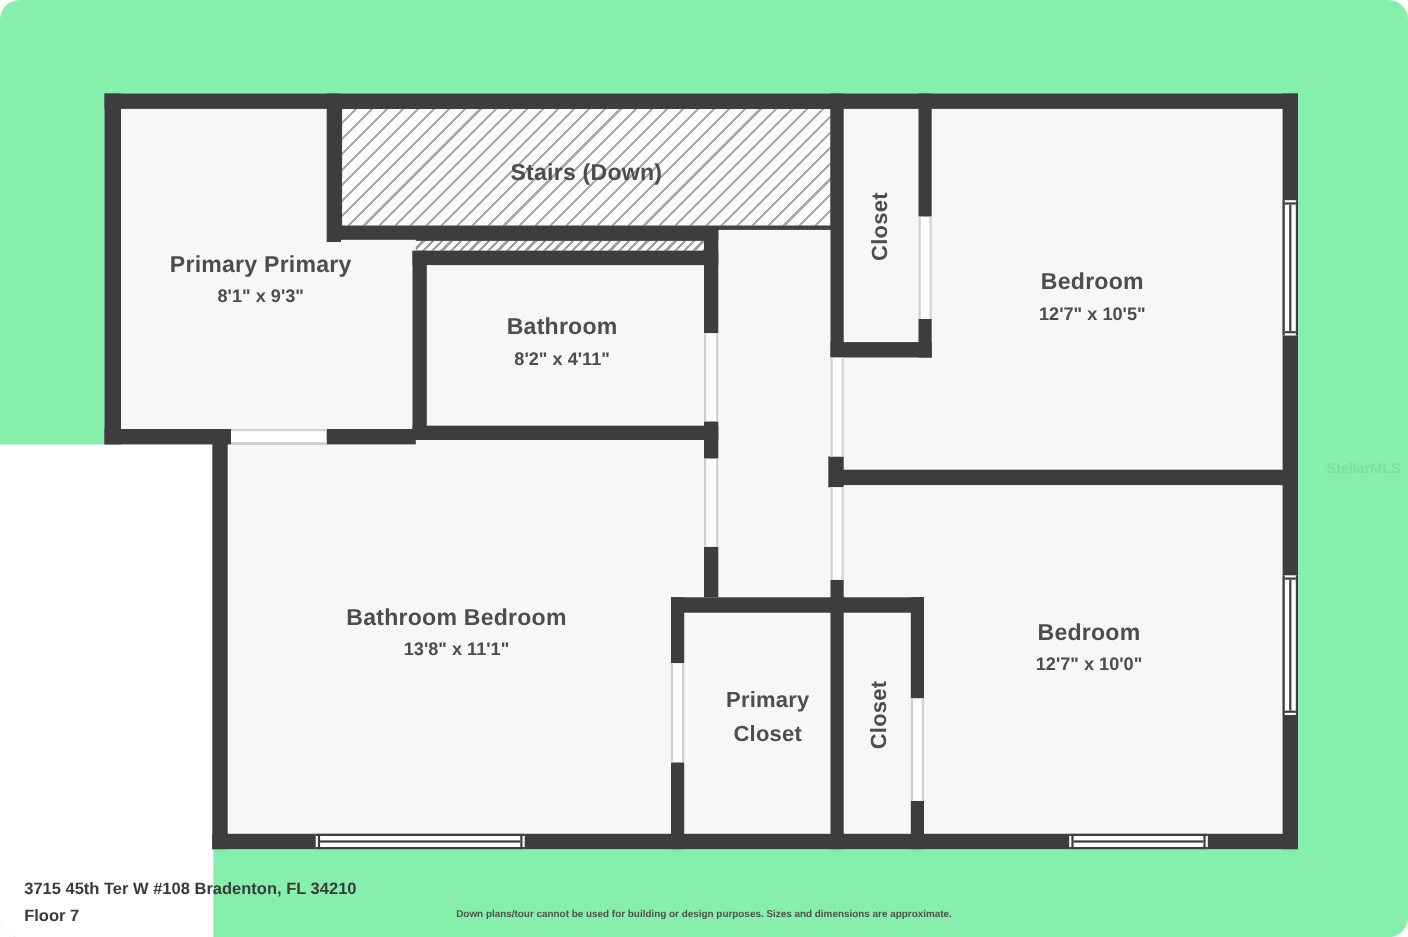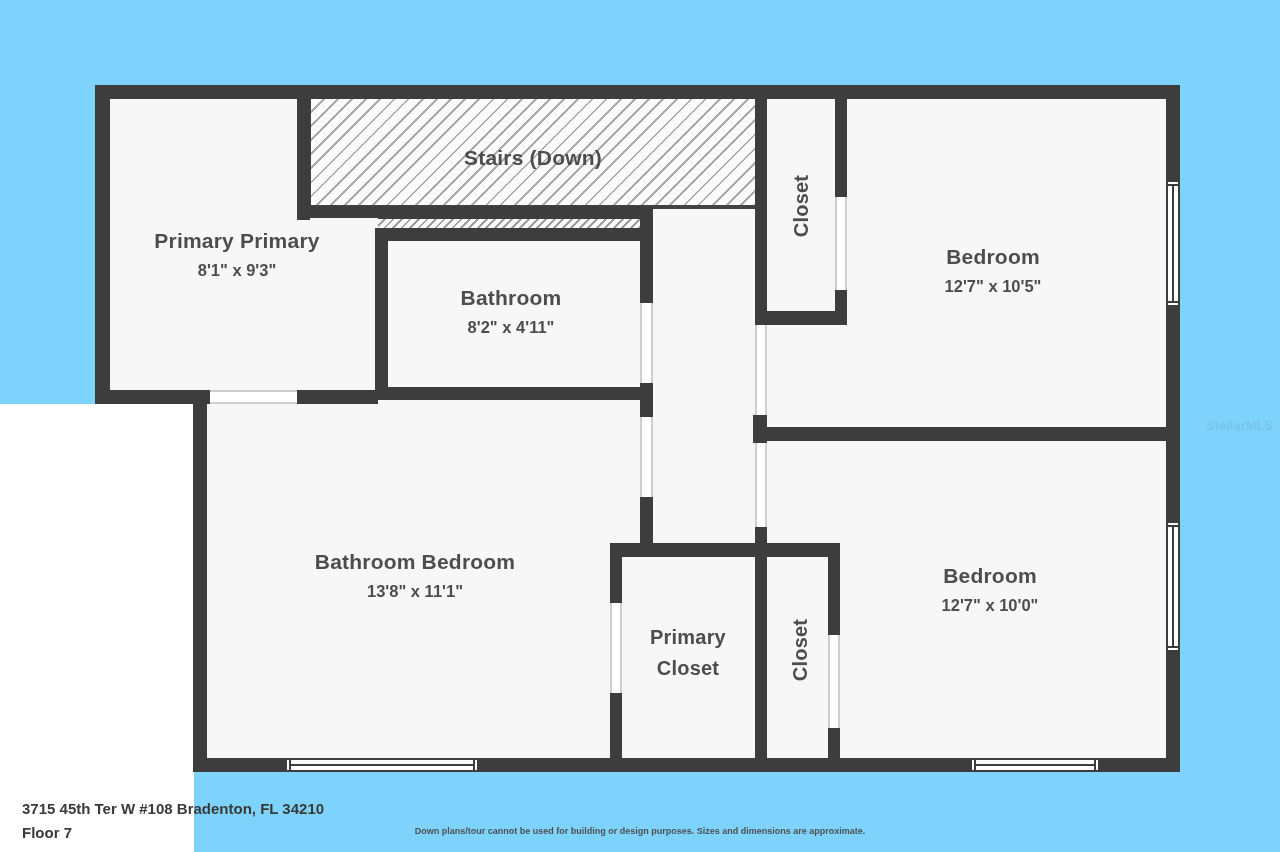--- a/index.html
+++ b/index.html
@@ -1,18 +1,19 @@
 <!DOCTYPE html>
 <html><head>
 <meta charset="utf-8">
 <style>
   html,body{margin:0;padding:0;background:#ffffff;}
   #stage{
-    position:relative;width:1280px;height:852px;background:#7dd3fc;overflow:hidden;
+    position:relative;width:1280px;height:852px;background:#86efac;overflow:hidden;
     font-family:"Liberation Sans", sans-serif;
+    border-radius:18px;
   }
   .fill{position:absolute;background:#f7f7f7;}
   .outside{position:absolute;background:#ffffff;}
   .wall{position:absolute;background:#3d3d3d;}
   .hatch{
     position:absolute;
     background:repeating-linear-gradient(135deg,#fbfbfb 0px,#fbfbfb 8px,#ababab 8px,#ababab 10px);
     border:4px solid #424242;
     box-sizing:border-box;
   }
@@ -127,21 +128,21 @@
   <div class="room-label room-dims" style="left:511px;top:327px;">8'2" x 4'11"</div>
 
   <div class="room-label room-name rot" style="left:801px;top:206px;font-size:20px;">Closet</div>
 
   <div class="room-label room-name" style="left:993px;top:257px;">Bedroom</div>
   <div class="room-label room-dims" style="left:993px;top:286px;">12'7" x 10'5"</div>
 
   <div class="room-label room-name" style="left:415px;top:562px;">Bathroom Bedroom</div>
   <div class="room-label room-dims" style="left:415px;top:591px;">13'8" x 11'1"</div>
 
-  <div class="room-label room-name two-line" style="left:688px;top:653px;font-size:20px;">Primary Closet</div>
+  <div class="room-label room-name two-line" style="left:688px;top:653px;font-size:20px;padding-left:20px;">Primary Closet</div>
 
   <div class="room-label room-name rot" style="left:800px;top:650px;font-size:20px;">Closet</div>
 
   <div class="room-label room-name" style="left:990px;top:576px;">Bedroom</div>
   <div class="room-label room-dims" style="left:990px;top:605px;">12'7" x 10'0"</div>
 
   <div class="watermark" style="left:1206px;top:418px;">StellarMLS</div>
 
   <div class="footer-line" style="left:22px;top:800px;">3715 45th Ter W #108 Bradenton, FL 34210</div>
   <div class="footer-line" style="left:22px;top:824px;">Floor 7</div>

